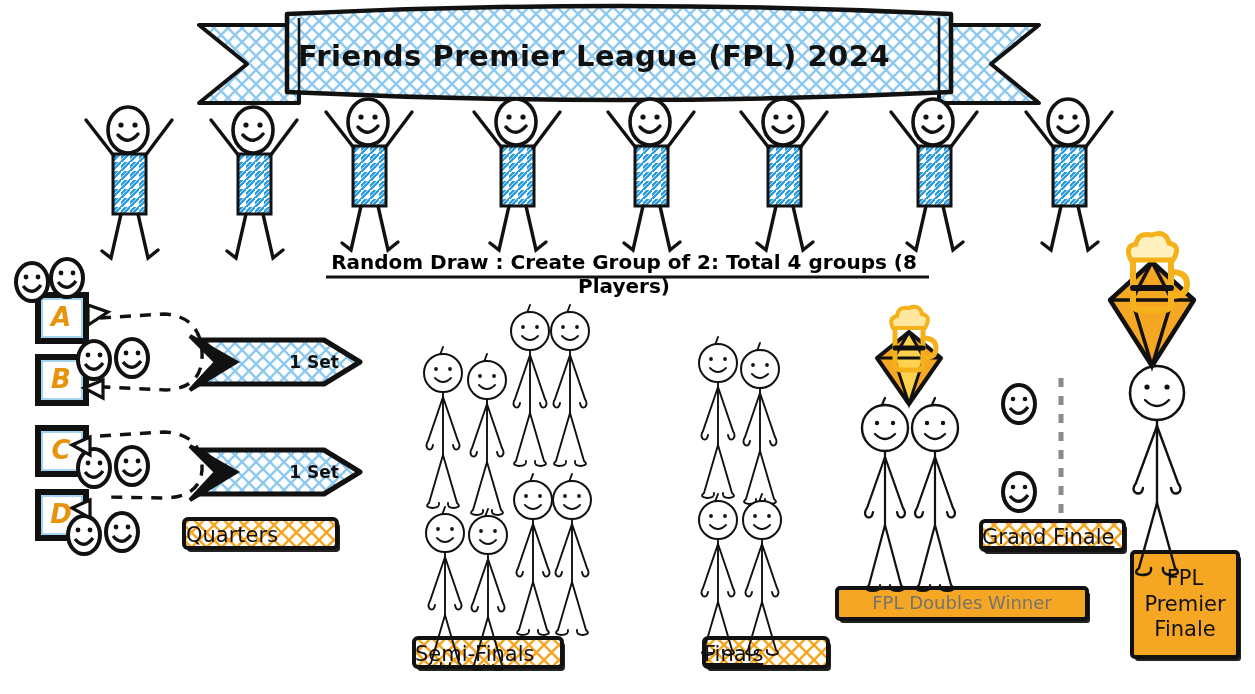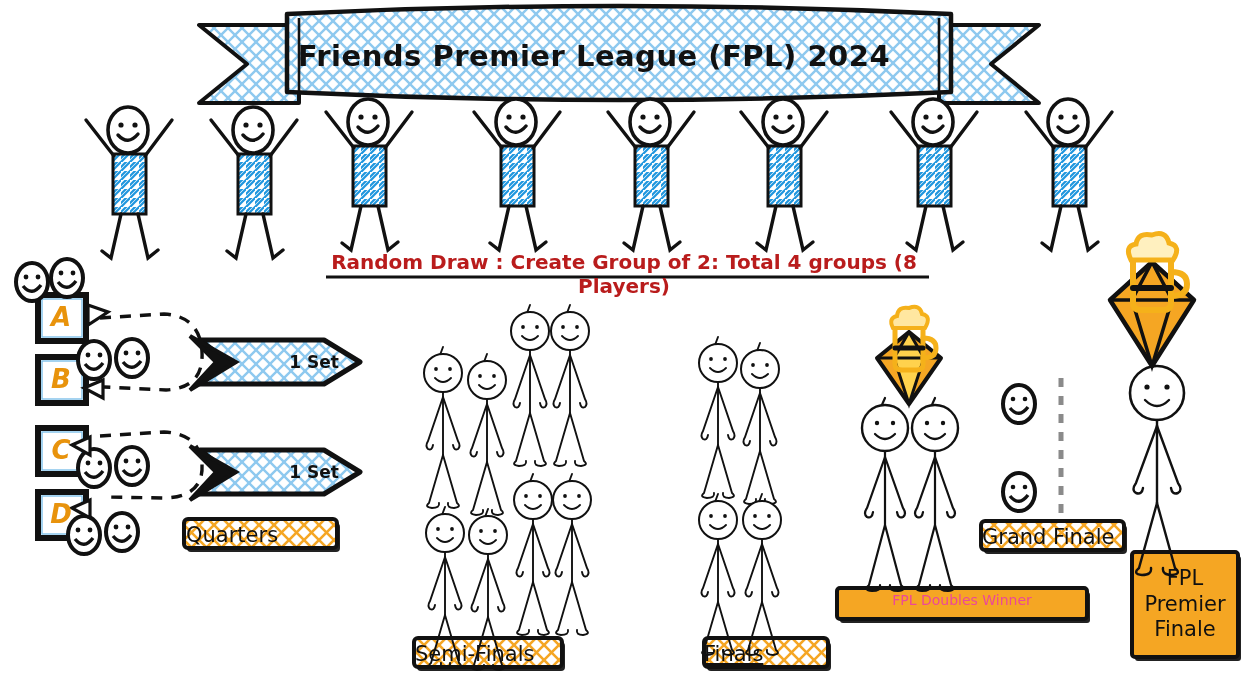--- a/index.html
+++ b/index.html
@@ -8,36 +8,36 @@
   .stage{position:absolute;left:4px;top:0;width:1255px;height:694px;}
   svg.layer{position:absolute;left:0;top:0;width:1255px;height:694px;overflow:visible;}
   .ttl{
     position:absolute;left:290px;top:32px;width:600px;height:48px;
     display:flex;align-items:center;justify-content:center;
     font-family:"DejaVu Sans",sans-serif;font-weight:700;font-size:29px;
     color:#111;letter-spacing:.5px;
   }
   .subttl{
     position:absolute;left:320px;top:250px;width:600px;
-    text-align:center;font-weight:700;font-size:20px;color:#b91c1c;
+    text-align:center;font-weight:700;font-size:20px;color:#000000;
   }
   .boxletter{
     position:absolute;font-style:italic;font-weight:700;font-size:26px;color:#E8930C;
     width:46px;text-align:center;
   }
   .setlbl{
     position:absolute;font-weight:700;font-size:17px;color:#111;
     width:120px;text-align:right;
   }
   .tag{
     position:absolute;font-weight:400;font-size:21px;color:#111;
     width:150px;text-align:left;
   }
   .bigtag{
-    position:absolute;font-weight:400;font-size:14px;color:#ec4899;
+    position:absolute;font-weight:400;font-size:18px;color:#737373;
     text-align:center;
   }
   .winbox{
     position:absolute;left:1128px;top:552px;width:106px;height:105px;
     display:flex;flex-direction:column;align-items:center;justify-content:center;
     font-size:21px;color:#111;line-height:1.22;
   }
 </style>
 </head>
 <body>
@@ -544,21 +544,21 @@
   <div class="boxletter" style="left:34px;top:364px;">B</div>
   <div class="boxletter" style="left:34px;top:435px;">C</div>
   <div class="boxletter" style="left:34px;top:499px;">D</div>
 
   <div class="setlbl" style="left:215px;top:352px;">1 Set</div>
   <div class="setlbl" style="left:215px;top:462px;">1 Set</div>
 
   <div class="tag" style="left:182px;top:523px;width:150px;">Quarters</div>
   <div class="tag" style="left:411px;top:642px;width:147px;">Semi-Finals</div>
   <div class="tag" style="left:700px;top:642px;width:124px;text-decoration:underline;">Finals</div>
-  <div class="tag" style="left:978px;top:525px;width:142px;">Grand Finale</div>
+  <div class="tag" style="left:978px;top:525px;width:142px;text-decoration:underline;">Grand Finale</div>
 
   <div class="bigtag" style="left:833px;top:592px;width:250px;">FPL Doubles Winner</div>
 
   <div class="winbox">
     <span>FPL</span>
     <span>Premier</span>
     <span>Finale</span>
   </div>
 
 </div>

